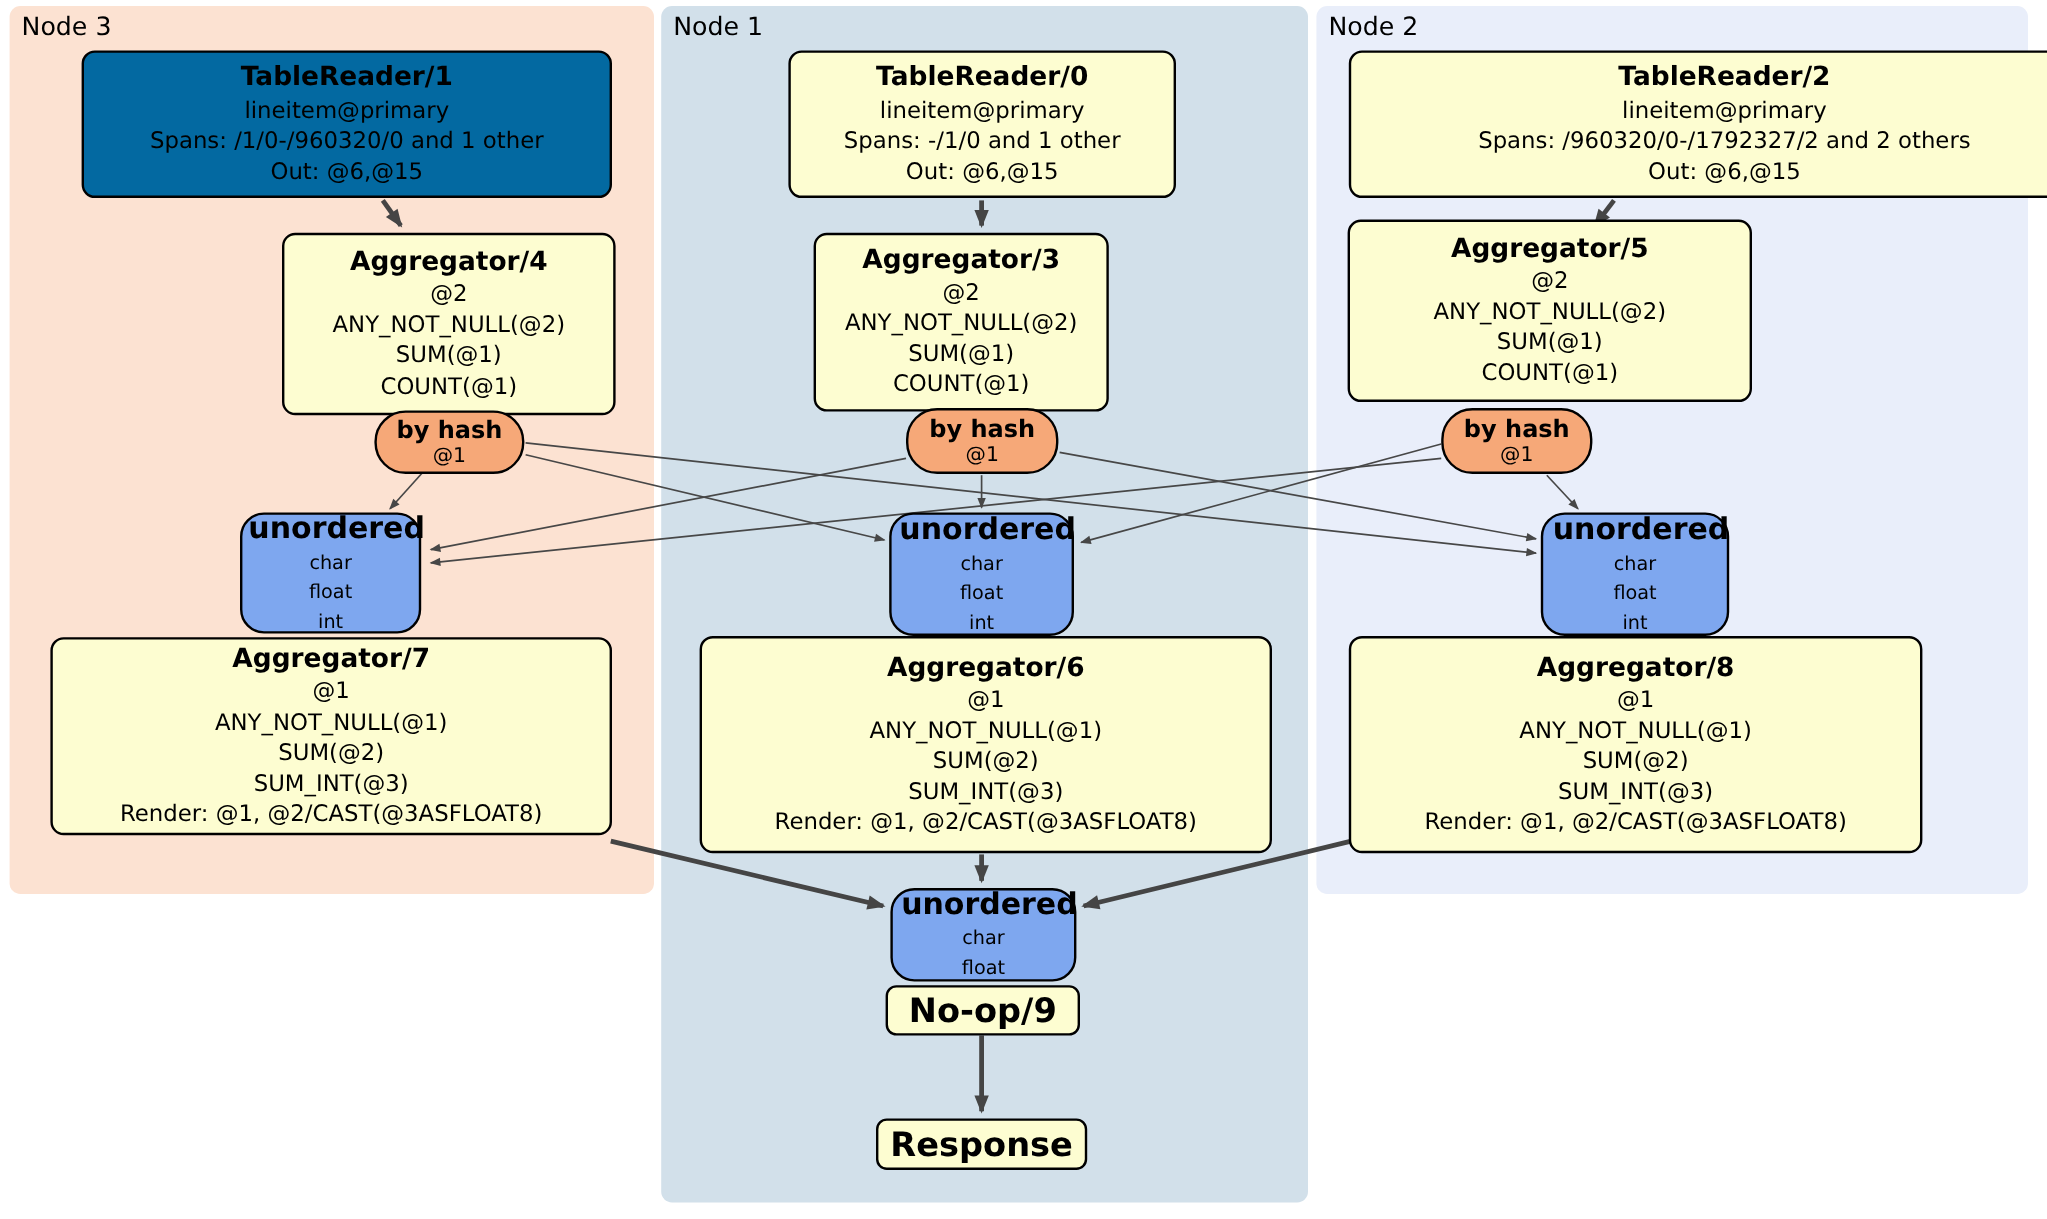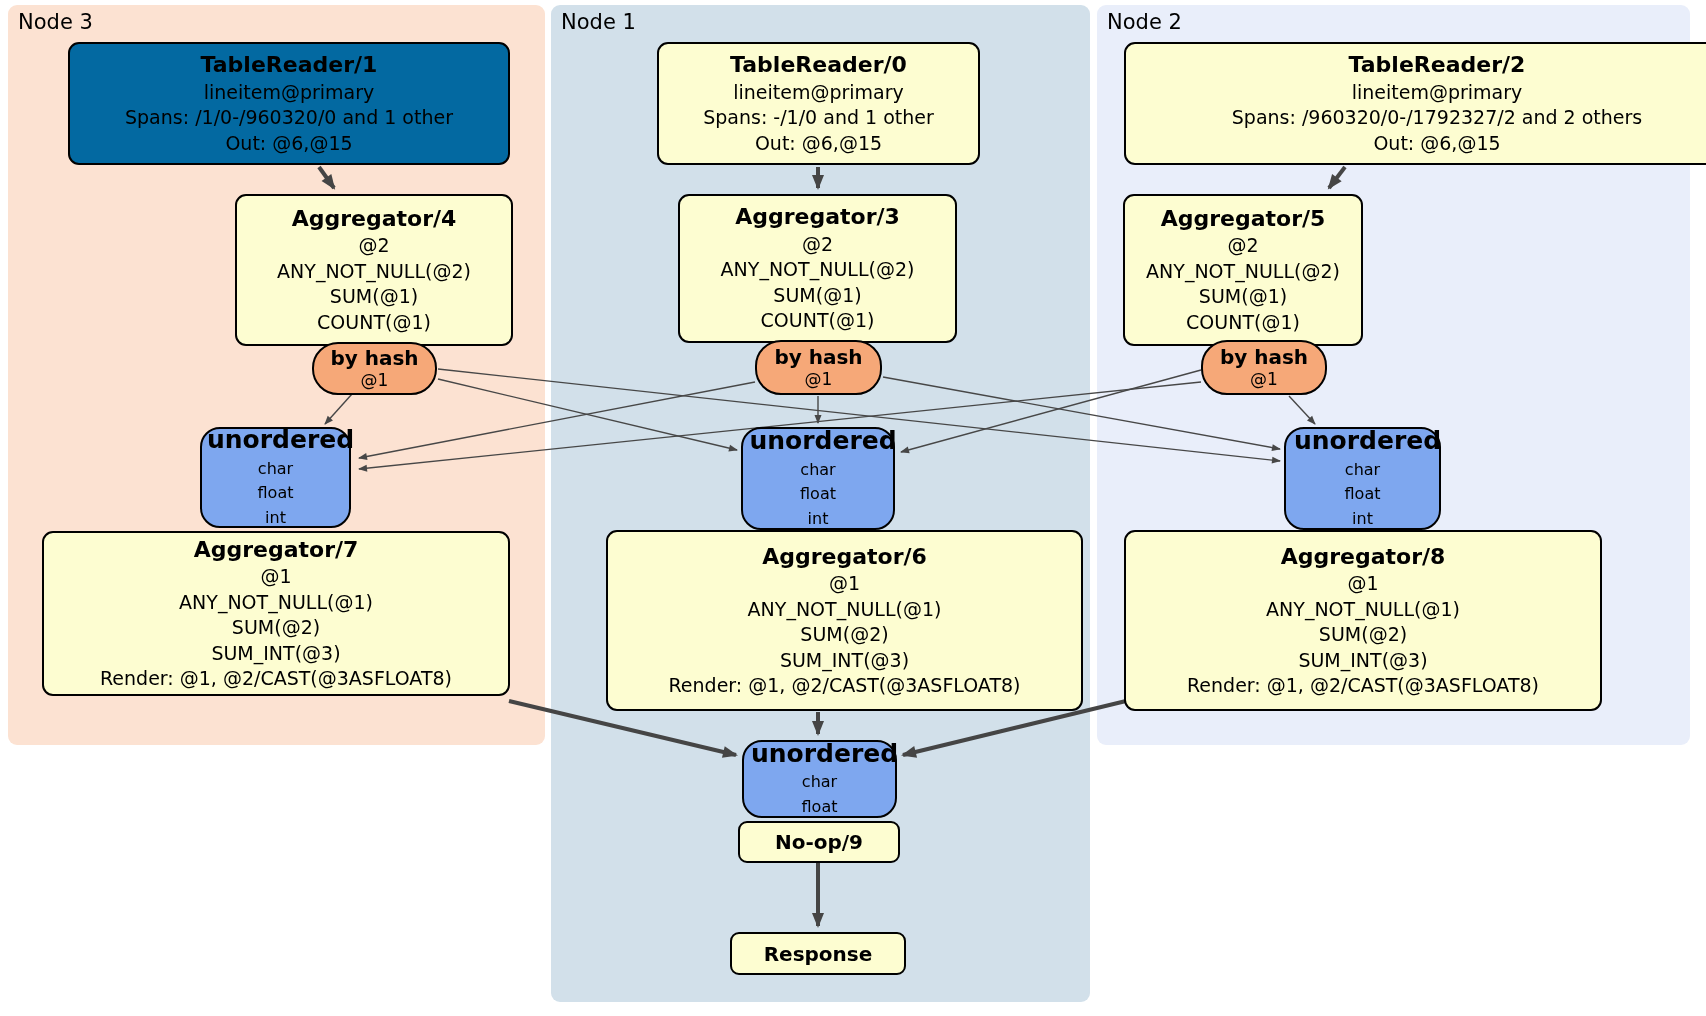--- a/index.html
+++ b/index.html
@@ -14,21 +14,21 @@
 
   .nodebox { position:absolute; z-index:3; display:flex; flex-direction:column;
              align-items:center; justify-content:center; text-align:center;
              border:2px solid #000; }
   .proc   { background:#fdfdd1; border-radius:11px; }
   .router { background:#f6a878; border-radius:26px; z-index:4; }
   .sync   { background:#7ea7ef; border-radius:20px; z-index:4; }
 
   .proc .title  { font-size:22px; font-weight:bold; line-height:1.3; color:#000; }
   .proc .line   { font-size:19px; line-height:1.34; color:#000; }
-  .proc .title-big { font-size:20px; font-weight:bold; color:#000; }
+  .proc .title-big { font-size:28px; font-weight:bold; color:#000; }
 
   .router .title { font-size:20px; font-weight:bold; line-height:1.2; color:#000; }
   .router .sub   { font-size:17px; line-height:1.2; color:#000; }
 
   .sync .title { font-size:25px; font-weight:bold; line-height:1.3; color:#000;margin-left:10px; }
   .sync .item  { font-size:16px; line-height:1.55; color:#000; }
 </style>
 </head>
 <body>
 
@@ -101,45 +101,45 @@
     <div class="line">Render: @1, @2/CAST(@3ASFLOAT8)</div>
   </div>
 
   <div class="nodebox proc" style="left: 657px; top: 42px; width: 323px; height: 123px; background-color: rgb(253, 253, 209); justify-content: center;">
     <div class="title">TableReader/0</div>
     <div class="line">lineitem@primary</div>
     <div class="line">Spans: -/1/0 and 1 other</div>
     <div class="line">Out: @6,@15</div>
   </div>
 
-  <div class="nodebox proc" style="left: 678px; top: 194px; width: 279px; height: 149px; background-color: rgb(253, 253, 209);">
+  <div class="nodebox proc" style="left: 678px; top: 194px; width: 246px; height: 149px; background-color: rgb(253, 253, 209);">
     <div class="title">Aggregator/3</div>
     <div class="line">@2</div>
     <div class="line">ANY_NOT_NULL(@2)</div>
     <div class="line">SUM(@1)</div>
     <div class="line">COUNT(@1)</div>
   </div>
 
-  <div class="nodebox proc" style="left: 606px; top: 530px; width: 477px; height: 181px; background-color: rgb(253, 253, 209);">
+  <div class="nodebox proc" style="left: 583px; top: 530px; width: 477px; height: 181px; background-color: rgb(253, 253, 209);">
     <div class="title">Aggregator/6</div>
     <div class="line">@1</div>
     <div class="line">ANY_NOT_NULL(@1)</div>
     <div class="line">SUM(@2)</div>
     <div class="line">SUM_INT(@3)</div>
     <div class="line">Render: @1, @2/CAST(@3ASFLOAT8)</div>
   </div>
 
   <div class="nodebox proc" style="left: 1124px; top: 42px; width: 626px; height: 123px; background-color: rgb(253, 253, 209);">
     <div class="title">TableReader/2</div>
     <div class="line">lineitem@primary</div>
     <div class="line">Spans: /960320/0-/1792327/2 and 2 others</div>
     <div class="line">Out: @6,@15</div>
   </div>
 
-  <div class="nodebox proc" style="left: 1123px; top: 194px; width: 240px; height: 152px; background-color: rgb(253, 253, 209);">
+  <div class="nodebox proc" style="left: 1123px; top: 183px; width: 337px; height: 152px; background-color: rgb(253, 253, 209);">
     <div class="title">Aggregator/5</div>
     <div class="line">@2</div>
     <div class="line">ANY_NOT_NULL(@2)</div>
     <div class="line">SUM(@1)</div>
     <div class="line">COUNT(@1)</div>
   </div>
 
   <div class="nodebox proc" style="left: 1124px; top: 530px; width: 478px; height: 181px; background-color: rgb(253, 253, 209);">
     <div class="title">Aggregator/8</div>
     <div class="line">@1</div>

